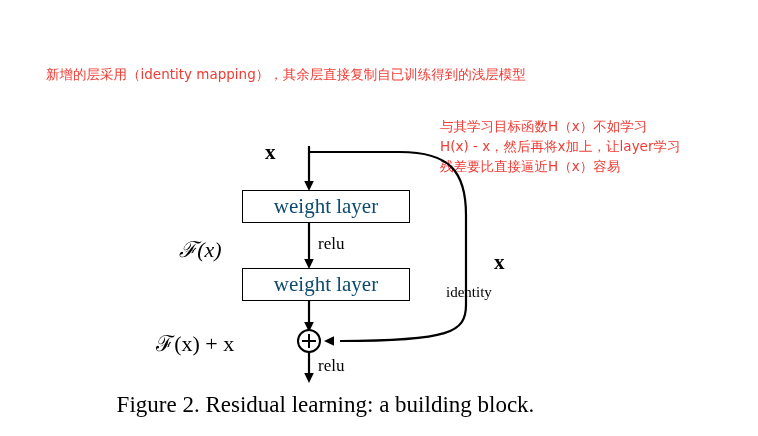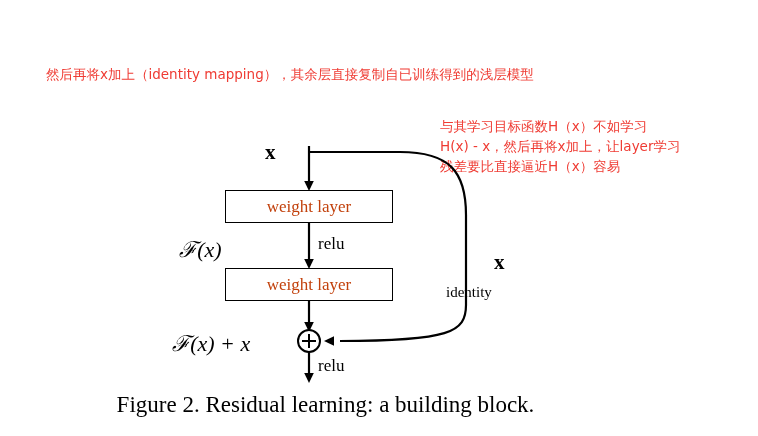--- a/index.html
+++ b/index.html
@@ -35,26 +35,27 @@
   #annot-right {
     left: 440px;
     top: 116px;
   }
   
   .wbox {
     position: absolute;
     border: 1.6px solid #000;
     background: #fff;
     font-family: "Liberation Serif", serif;
-    font-size: 17px;
-    color: #c2410c;
+    font-size: 21px;
+    color: #0c4a6e;
     display: flex;
     align-items: center;
     justify-content: center;
     box-sizing: border-box;
+    margin-left: 17px;
   }
   #wbox1 { left: 225px; top: 190px; width: 168px; height: 33px; }
   #wbox2 { left: 225px; top: 268px; width: 168px; height: 33px; }
 
   .mathlbl {
     position: absolute;
     font-family: "Liberation Serif", serif;
     color: #000;
     white-space: pre;
   }
@@ -68,22 +69,20 @@
     left: 141px;
     top: 233px;
     font-size: 22px;
     font-style: italic;
     margin-left: 38px;
   }
   #lbl-fx-plus-x {
     left: 156px;
     top: 327px;
     font-size: 22px;
-    font-style: italic;
-    margin-left: 16px;
   }
   #lbl-relu1 {
     left: 318px;
     top: 234px;
     font-size: 17px;
   }
   #lbl-relu2 {
     left: 318px;
     top: 356px;
     font-size: 17px;
@@ -115,21 +114,21 @@
     width: 758px;
     height: 436px;
     pointer-events: none;
   }
 </style>
 </head>
 <body>
 
 <div id="stage">
 
-  <div class="annot" id="annot-top">然后再将x加上（identity mapping），其余层直接复制自已训练得到的浅层模型</div>
+  <div class="annot" id="annot-top">新增的层采用（identity mapping），其余层直接复制自已训练得到的浅层模型</div>
 
   <div class="annot" id="annot-right">与其学习目标函数H（x）不如学习
 H(x) - x，然后再将x加上，让layer学习
 残差要比直接逼近H（x）容易</div>
 
   <svg class="overlay" viewBox="0 0 758 436">
 
     <line x1="309" y1="152" x2="309" y2="186" stroke="#000" stroke-width="2.2"></line>
     <polygon points="309,191 304.2,181 313.8,181" fill="#000"></polygon>
 

